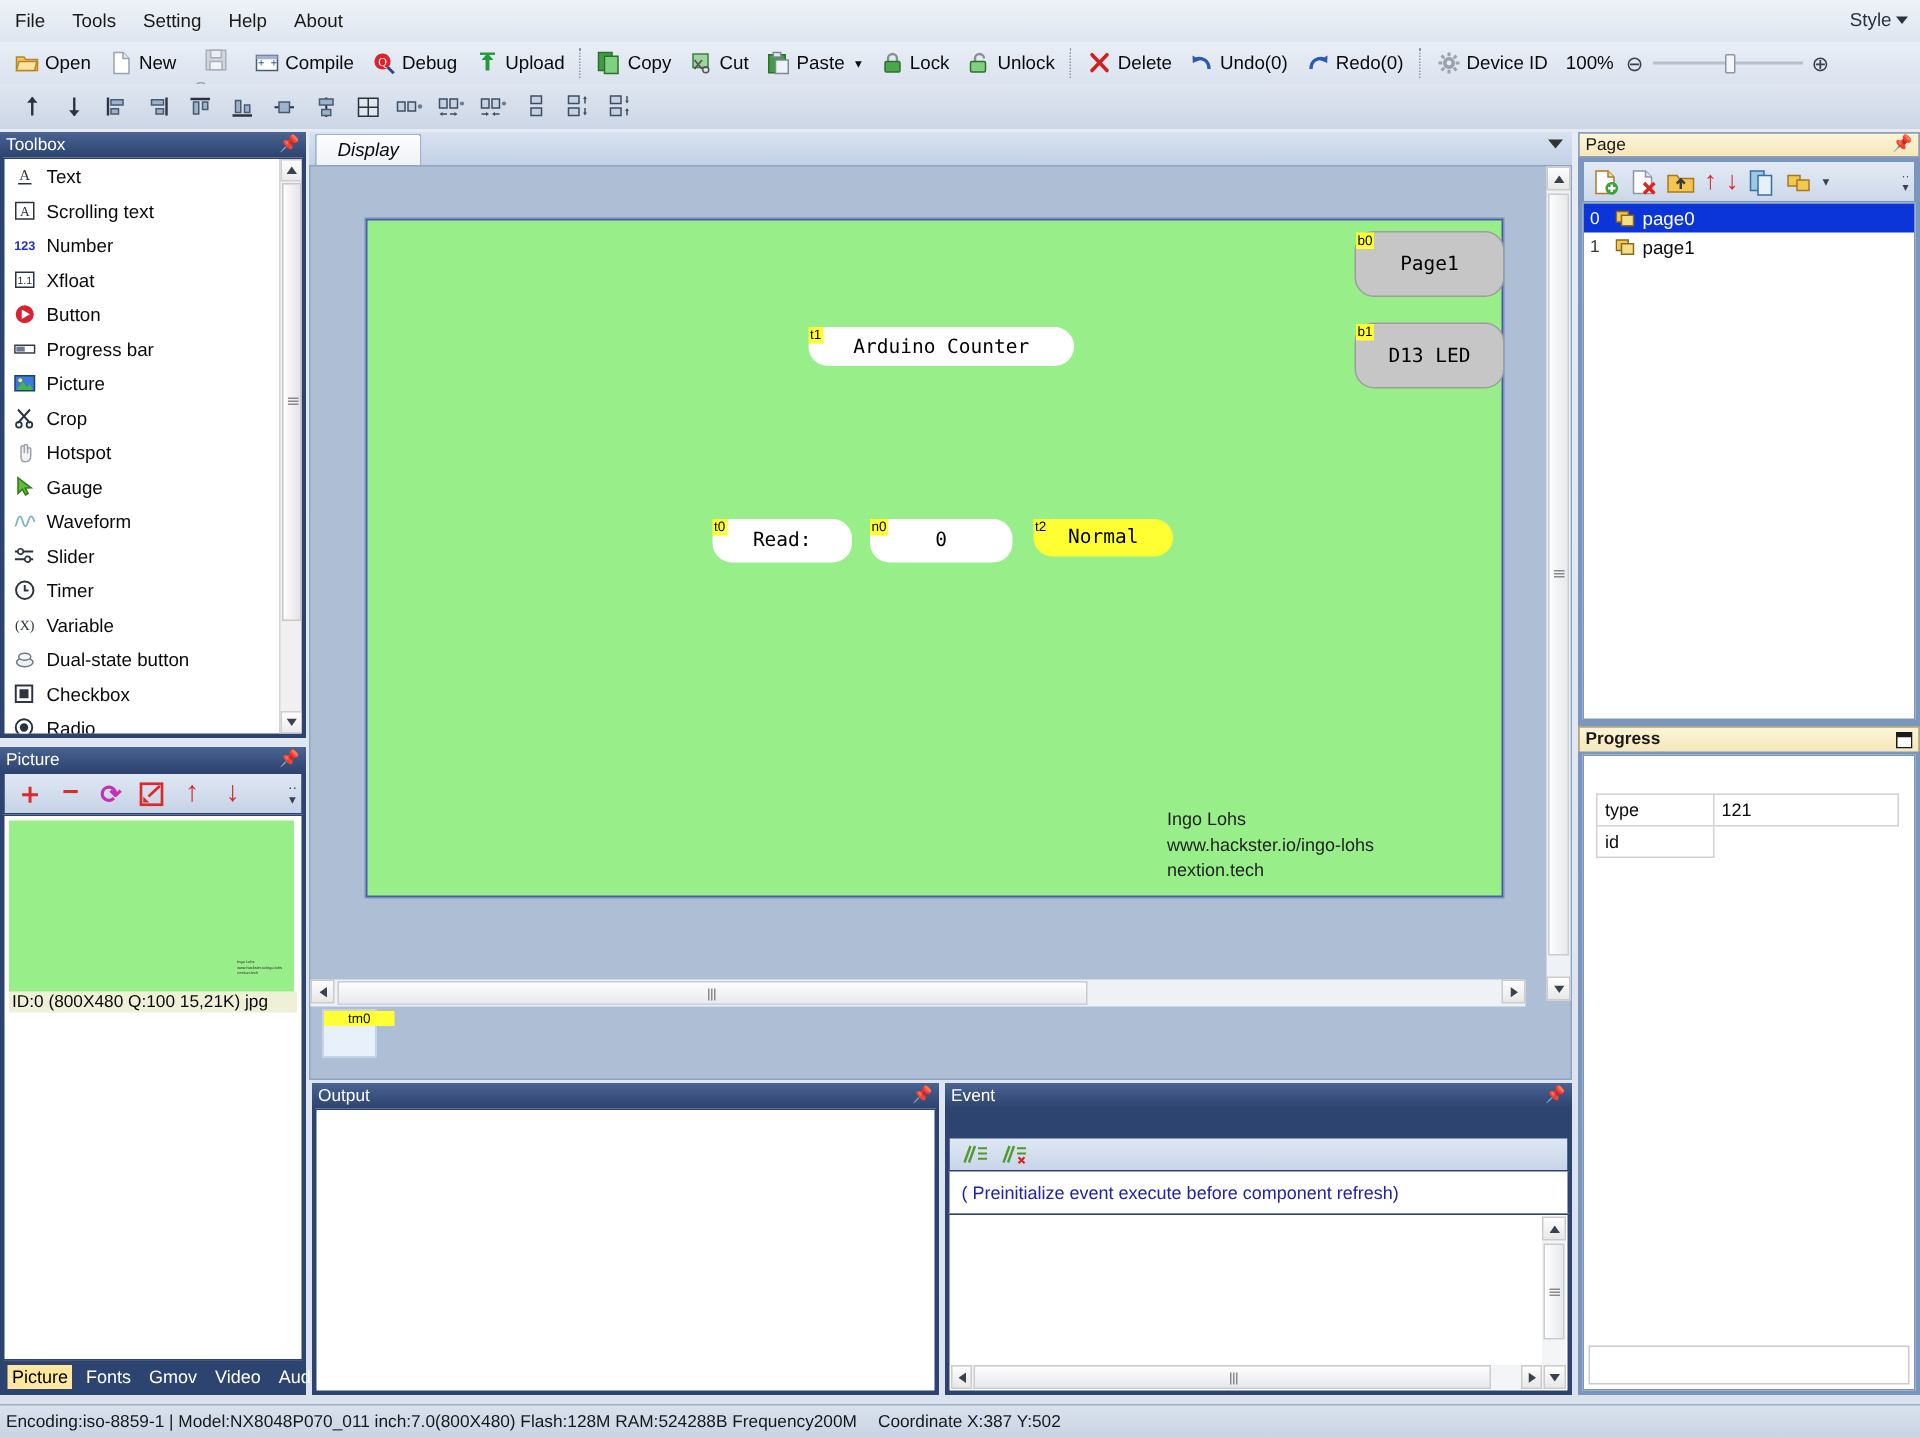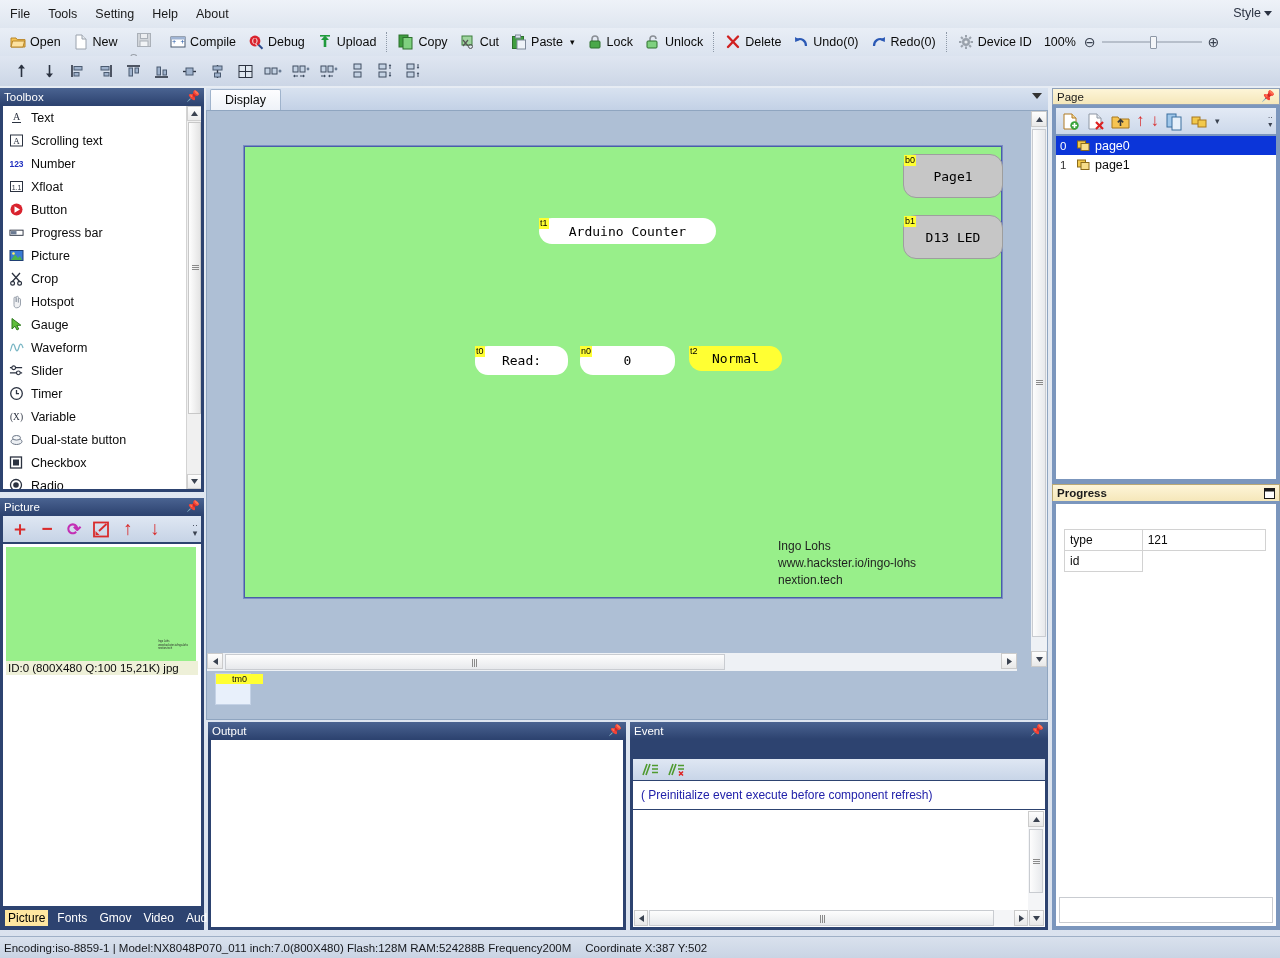--- a/index.html
+++ b/index.html
@@ -114,21 +114,21 @@
   .pic-tab { color:#fff; font-size:12px; padding:1px 3px; cursor:default;}
   .pic-tab.active { background:#ffe7a0; color:#000; }
 
   
   #center {
     position:absolute; left:206px; top:88px; width:842px; height:632px;
   }
   .disp-tabbar {
     position:absolute; left:0; top:0; width:842px; height:22px;
     background:linear-gradient(180deg,#d8e2f0 0%,#c3d1e6 100%);
-    display:flex; align-items:flex-end;
+    display:flex; align-items:flex-end;font-style:italic;
   }
   .disp-tab {
     height:21px; padding:0 14px; display:flex; align-items:center; font-size:12.5px;
     background:linear-gradient(180deg,#fdfdff 0%,#eef2f8 100%);
     border:1px solid #9fb3cc; border-bottom:none; margin-left:4px;
     border-radius:2px 2px 0 0; cursor:default;
   }
   .tab-chevron {
     position:absolute; right:6px; top:5px; width:0;height:0;
     border-left:5px solid transparent;border-right:5px solid transparent;border-top:6px solid #333;

